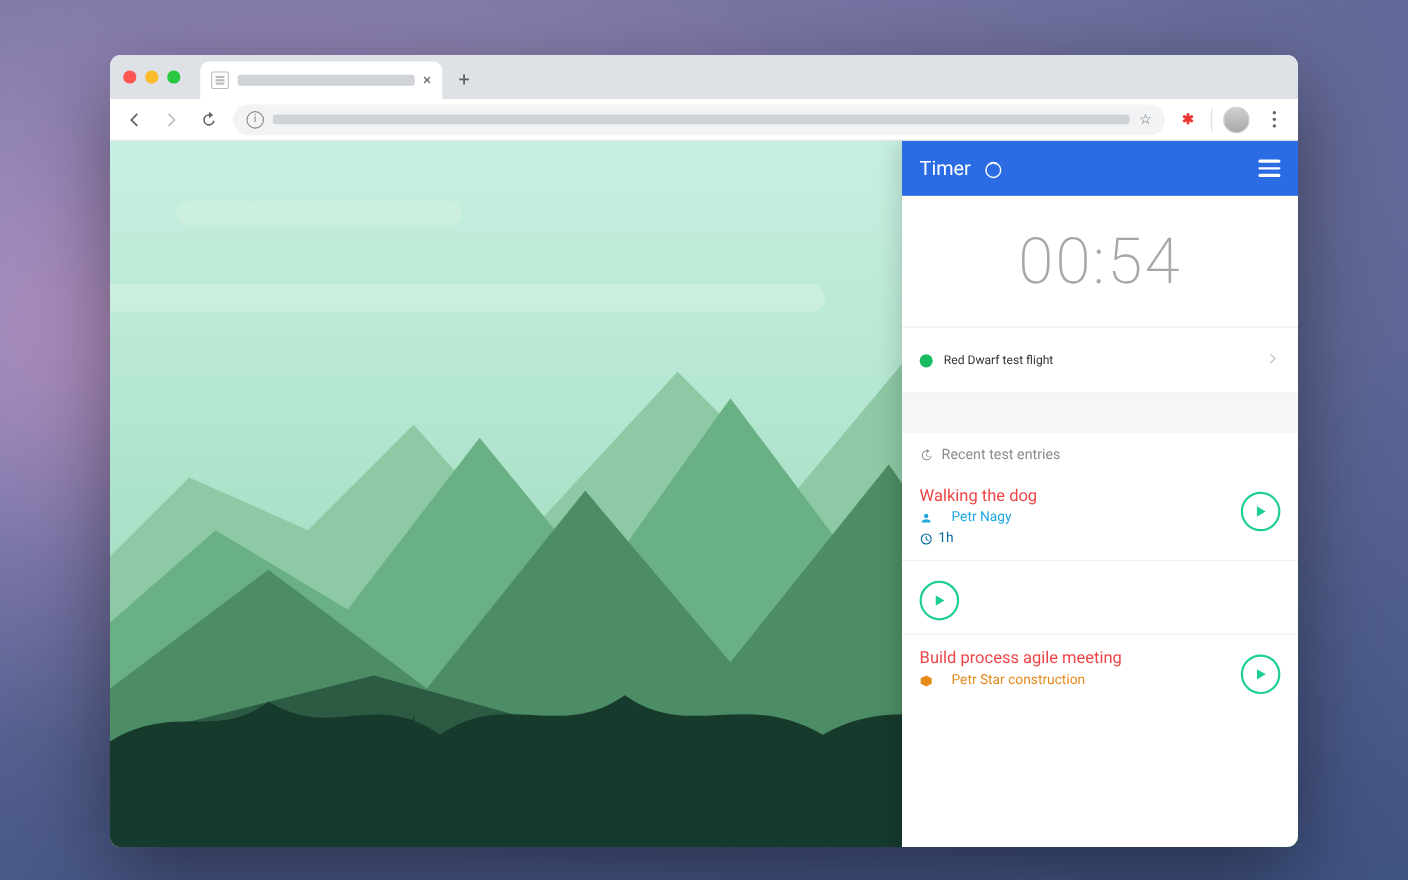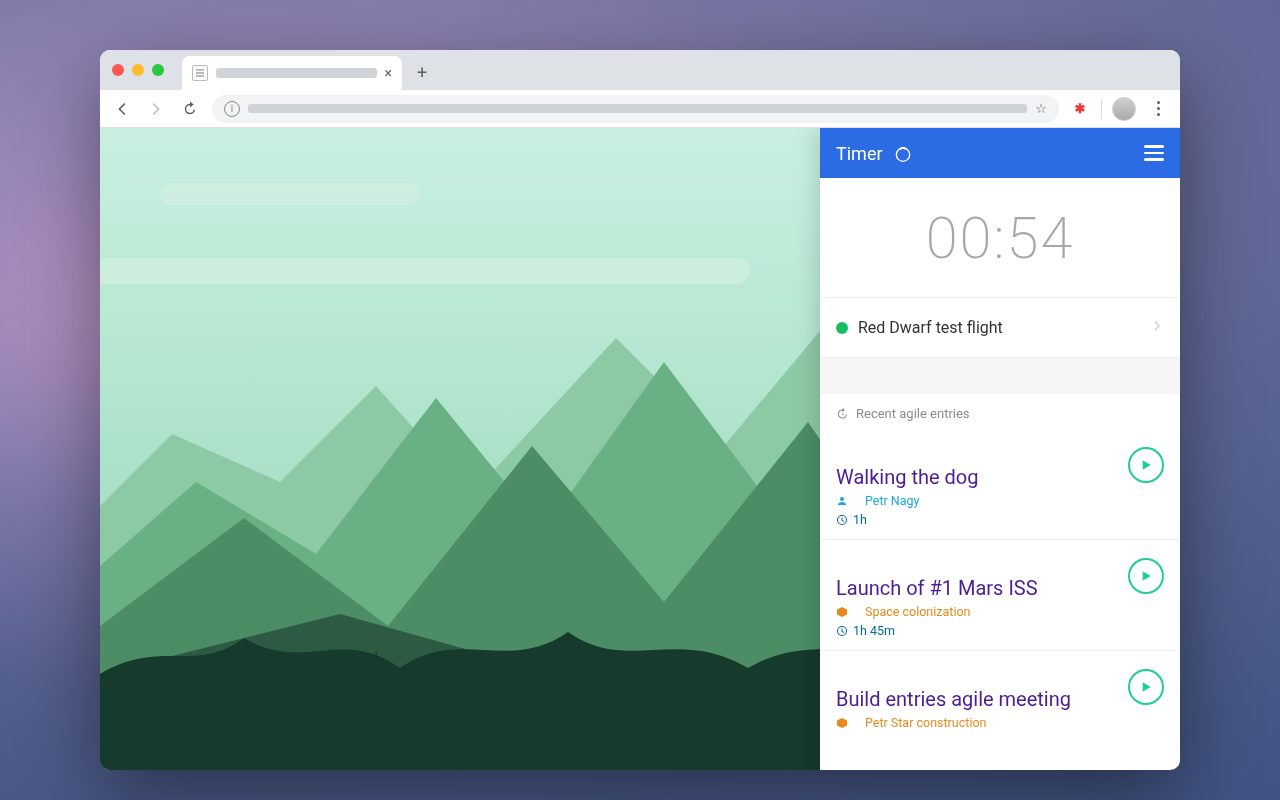--- a/index.html
+++ b/index.html
@@ -65,28 +65,28 @@
     justify-content:space-between;
   }
   .phead{height:50px;background:#2b6be4;color:#fff;display:flex;align-items:center;padding:0 16px;gap:10px;}
   .phead .title{font-size:18px;font-weight:400;}
   .phead .tomato{display:inline-flex;}
   .phead .burger{margin-left:auto;display:flex;flex-direction:column;gap:4px;}
   .phead .burger span{width:20px;height:2.5px;background:#fff;border-radius:2px;}
   .timer{height:120px;border-bottom:1px solid #eee;display:flex;align-items:center;justify-content:center;font-size:58px;color:#a7a7a7;font-weight:200;letter-spacing:2px;}
   .task{height:60px;border-bottom:1px solid #eee;display:flex;align-items:center;padding:0 16px;gap:10px;}
   .task .bullet{width:12px;height:12px;border-radius:50%;background:#1abc63;flex:none;}
-  .task .name{font-size:16px;color:#333;}
+  .task .name{font-size:11px;color:#333;}
   .task .chev{margin-left:auto;color:#c8c8c8;}
   .spacer{height:36px;background:#f6f6f6;}
   .recenthead{display:flex;align-items:center;gap:8px;color:#8c8c8c;font-size:13px;padding:12px 16px 8px;}
   .entry{border-top:1px solid #eee;padding:12px 16px;display:flex;align-items:flex-start;gap:10px;position:relative;}
   .entry:first-child{border-top:none;}
   .entry .body{flex:1;display:flex;flex-direction:column;gap:4px;}
-  .entry .title{font-size:20px;color:#4c1d95;margin-top:24px;}
+  .entry .title{font-size:15px;color:#ef4444;}
   .entry .meta{font-size:12.5px;display:flex;align-items:center;gap:17px;}
   .entry .user{color:#1fa7e0;}
   .entry .project{color:#e68a1c;}
   .entry .dur{color:#0369a1;display:flex;align-items:center;gap:5px;}
   .entry .play{width:36px;height:36px;border-radius:50%;border:2px solid #1ecf95;display:flex;align-items:center;justify-content:center;flex:none;margin-top:6px;}
   .entry .play svg{fill:#1ecf95;}
   .footer{position:absolute;left:0;right:0;bottom:0;height:48px;background:#7f1d1d;color:#fff;display:flex;align-items:center;padding:0 0;gap:10px;}
   .footer .label{font-size:14px;}
   .fab{width:48px;height:48px;border-radius:50%;display:flex;align-items:center;justify-content:center;position:absolute;top:-10px;box-shadow:0 3px 10px rgba(0,0,0,0.3);}
   .fab.pause{background:#1fbfc6;left:50%;transform:translateX(-50%);}
@@ -215,21 +215,21 @@
             </svg>
         </span>
       </div>
 
       <div class="spacer"></div>
 
       <div class="recenthead">
         <svg class="ico" viewBox="0 0 24 24">
             <path d="M13 3a9 9 0 1 0 8.9 10.2l-2-.3A7 7 0 1 1 13 5v3l5-4-5-4v3zM12 8v5l4 2 .9-1.6L13 12V8z"></path>
           </svg>
-        <span>Recent agile entries</span>
+        <span>Recent test entries</span>
       </div>
 
       <div class="entries">
         <div class="entry">
           <div class="body">
             <div class="title">Walking the dog</div>
             <div class="meta user">
               <svg class="ico" viewBox="0 0 24 24">
                   <path d="M12 12a4 4 0 1 0-4-4 4 4 0 0 0 4 4zm0 2c-4 0-8 2-8 5v1h16v-1c0-3-4-5-8-5z"></path>
                 </svg>
@@ -243,58 +243,43 @@
             </div>
           </div>
           <div class="play">
               <svg width="16" height="16" viewBox="0 0 24 24">
                 <path d="M7 5v14l12-7z"></path>
               </svg>
             </div>
         </div>
 
         <div class="entry">
+          <div class="play">
+              <svg width="16" height="16" viewBox="0 0 24 24">
+                <path d="M7 5v14l12-7z"></path>
+              </svg>
+            </div>
+        </div>
+
+        <div class="entry">
           <div class="body">
-            <div class="title">Launch of #1 Mars ISS</div>
+            <div class="title">Build process agile meeting</div>
             <div class="meta project">
               <svg class="ico" viewBox="0 0 24 24">
                   <path d="M12 2 2 7v10l10 5 10-5V7zM4 8.4 12 12l8-3.6L12 4zM12 22V12"></path>
                 </svg>
-              <span>Space colonization</span>
-            </div>
-            <div class="meta dur">
-              <svg class="ico" viewBox="0 0 24 24">
-                  <path d="M12 2a10 10 0 1 0 10 10A10 10 0 0 0 12 2zm0 18a8 8 0 1 1 8-8 8 8 0 0 1-8 8zM11 7v6l5 3 .9-1.5L13 12V7z"></path>
-                </svg>
-              <span>1h 45m</span>
+              <span>Petr Star construction</span>
             </div>
           </div>
           <div class="play">
               <svg width="16" height="16" viewBox="0 0 24 24">
                 <path d="M7 5v14l12-7z"></path>
               </svg>
             </div>
         </div>
-
-        <div class="entry">
-          <div class="body">
-            <div class="title">Build entries agile meeting</div>
-            <div class="meta project">
-              <svg class="ico" viewBox="0 0 24 24">
-                  <path d="M12 2 2 7v10l10 5 10-5V7zM4 8.4 12 12l8-3.6L12 4zM12 22V12"></path>
-                </svg>
-              <span>Petr Star construction</span>
-            </div>
-          </div>
-          <div class="play">
-              <svg width="16" height="16" viewBox="0 0 24 24">
-                <path d="M7 5v14l12-7z"></path>
-              </svg>
-            </div>
-        </div>
       </div>
 
       <div class="footer">
         <span class="label">Insert</span>
         <div class="fab pause">
           <svg width="20" height="20" viewBox="0 0 24 24">
               <path d="M7 5h4v14H7zM13 5h4v14h-4z"></path>
             </svg>
         </div>
         <div class="fab stop">

